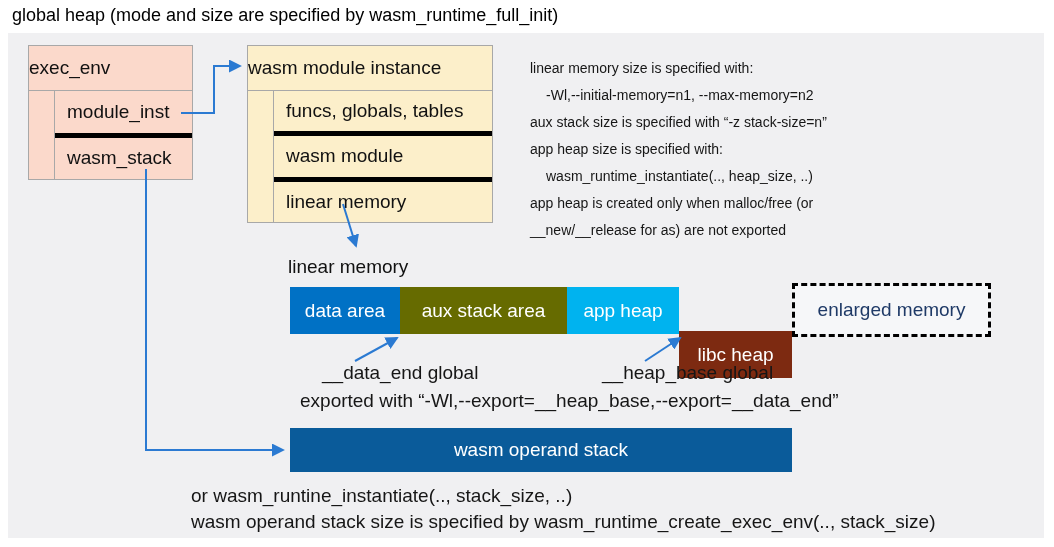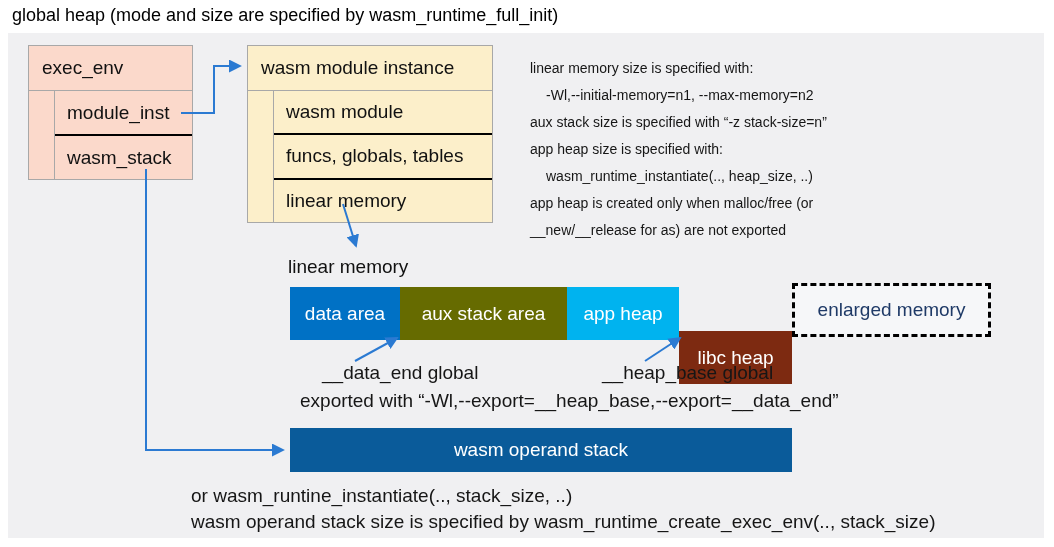--- a/index.html
+++ b/index.html
@@ -9,36 +9,36 @@
 
   .page-title { position:absolute; left:12px; top:5px; font-size:18px; color:#000; white-space:nowrap; }
 
   .panel { position:absolute; left:8px; top:33px; width:1036px; height:505px; background:#f0f0f2; }
 
   
   .struct-box { position:absolute; border:1px solid #a8a8a8; box-sizing:border-box; font-size:19px; }
   .box-exec   { left:28px;  top:45px; width:165px; height:135px; background:#fbd9cb; }
   .box-module { left:247px; top:45px; width:246px; height:178px; background:#fcefca; }
   .struct-header { height:45px; border-bottom:1px solid #a8a8a8; display:flex; align-items:center;
-                   padding-left:13px; box-sizing:border-box; }
+                   box-sizing:border-box; }
   .struct-body { display:flex; height:calc(100% - 45px); }
   .struct-gutter { width:26px; border-right:1px solid #a8a8a8; box-sizing:border-box; }
   .struct-rows { flex:1; display:flex; flex-direction:column; }
-  .struct-row { flex:1; border-bottom:2px solid #000000; display:flex; align-items:center;
+  .struct-row { flex:1; border-bottom:5px solid #000000; display:flex; align-items:center;
                 padding-left:12px; box-sizing:border-box; white-space:nowrap; }
   .struct-row:last-child { border-bottom:none; }
 
   
   .info-block { position:absolute; left:530px; top:55px; font-size:14px; line-height:27px; color:#161616; }
   .info-line { white-space:nowrap; }
   .info-line.indent { padding-left:16px; }
 
   
   .linmem-label { position:absolute; left:288px; top:256px; font-size:19px; }
-  .membar { position:absolute; left:290px; top:287px; height:53px; display:flex; }
+  .membar { position:absolute; left:290px; top:287px; height:47px; display:flex; }
   .mem-seg { height:100%; display:flex; align-items:center; justify-content:center;
              color:#fff; font-size:19px; white-space:nowrap; }
   .seg-data { width:110px; }
   .seg-aux  { width:167px; }
   .seg-app  { width:112px; }
   .seg-libc { width:113px;margin-top:44px; }
   .enlarged-box { position:absolute; left:792px; top:283px; width:199px; height:54px;
                   border:3px dashed #000; box-sizing:border-box; background:#f6f7f9;
                   display:flex; align-items:center; justify-content:center;
                   font-size:19px; white-space:nowrap; }
@@ -79,22 +79,22 @@
         <div class="struct-row">wasm_stack</div>
       </div>
     </div>
   </div>
 
   <div class="struct-box box-module" style="background: rgb(252, 239, 202);">
     <div class="struct-header">wasm module instance</div>
     <div class="struct-body">
       <div class="struct-gutter"></div>
       <div class="struct-rows">
+        <div class="struct-row">funcs, globals, tables</div>
         <div class="struct-row">wasm module</div>
-        <div class="struct-row">funcs, globals, tables</div>
         <div class="struct-row">linear memory</div>
       </div>
     </div>
   </div>
 
   <div class="info-block">
     <div class="info-line">linear memory size is specified with:</div>
     <div class="info-line indent">-Wl,--initial-memory=n1, --max-memory=n2</div>
     <div class="info-line">aux stack size is specified with “-z stack-size=n”</div>
     <div class="info-line">app heap size is specified with:</div>

